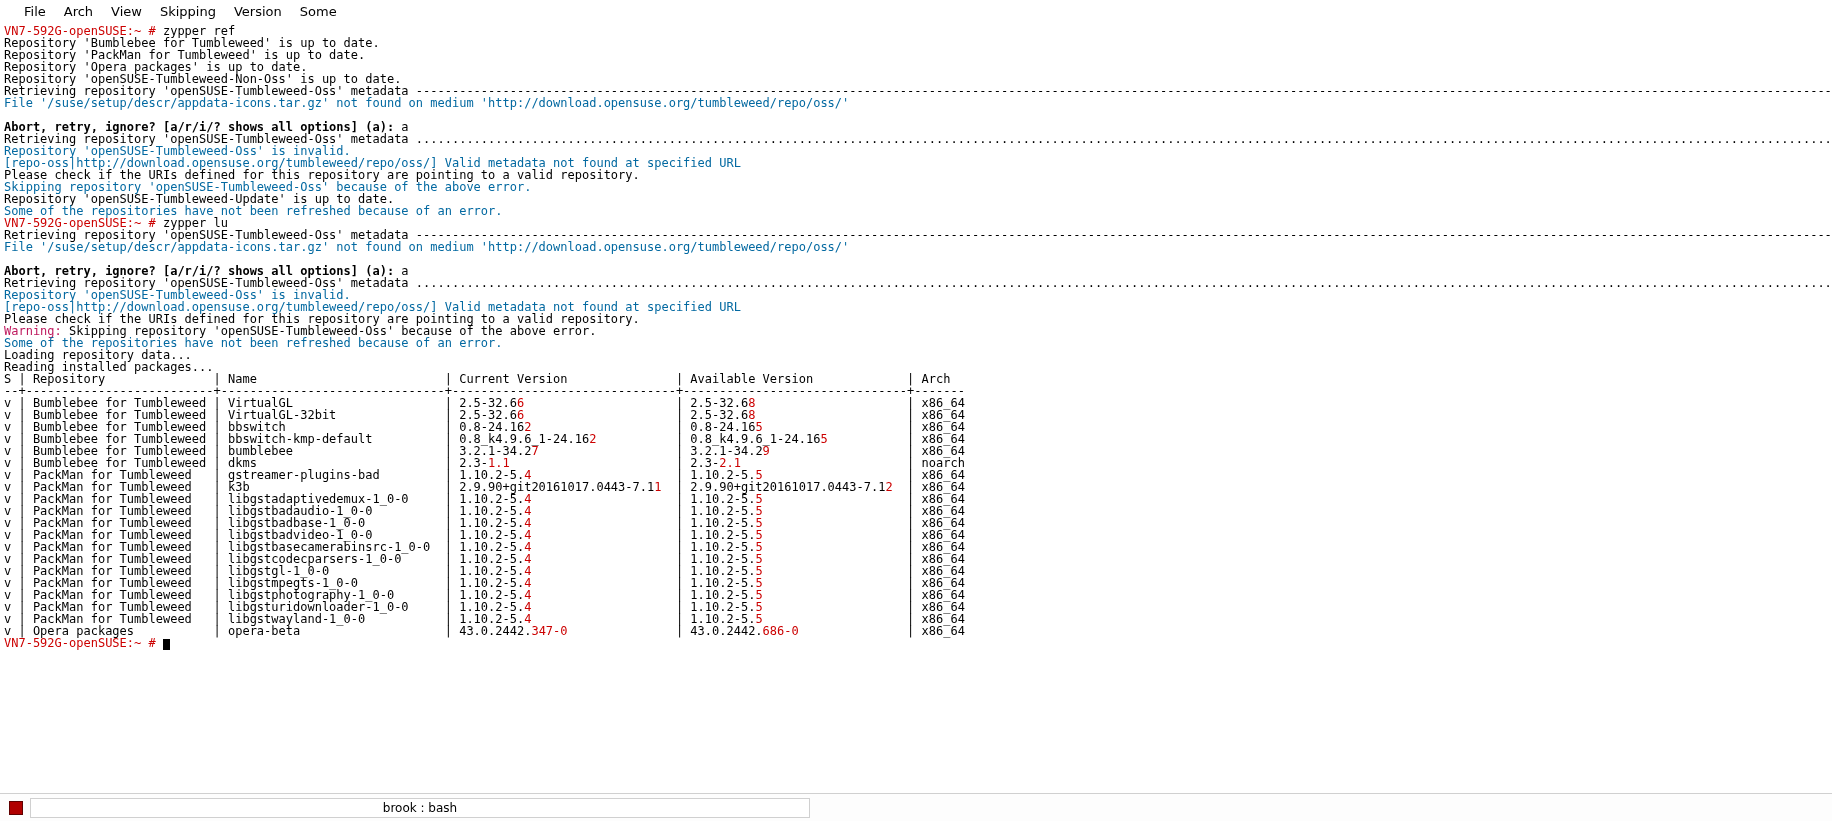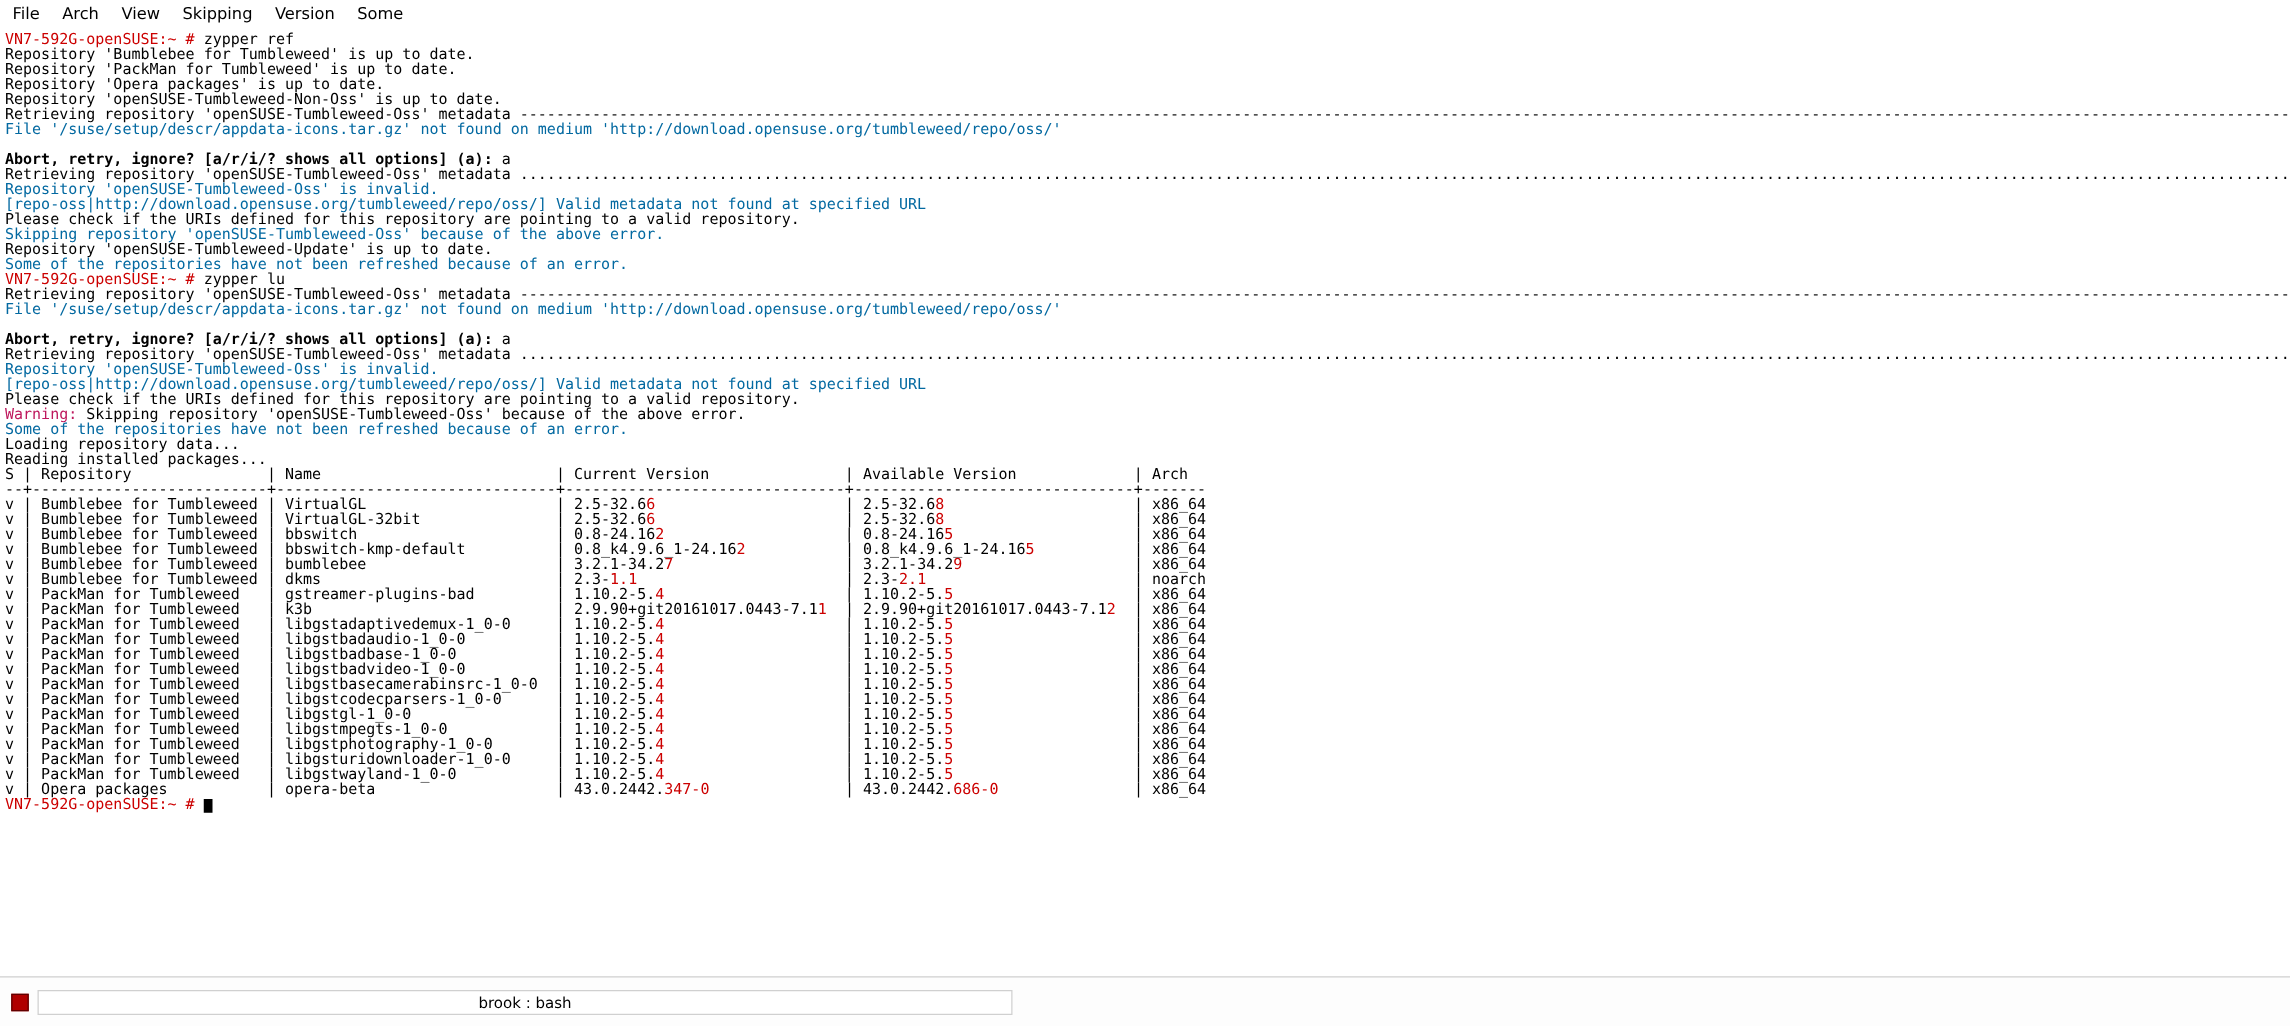--- a/index.html
+++ b/index.html
@@ -14,20 +14,21 @@
   flex-direction: column;
   overflow: hidden;
 }
 .menubar {
   display: flex;
   gap: 18px;
   padding: 4px 10px;
   font-family: "DejaVu Sans", "Liberation Sans", sans-serif;
   font-size: 13px;
   background: #ffffff;
+  margin-left: 14px;
 }
 .menubar span { cursor: default; }
 .terminal {
   flex: 1;
   padding: 2px 4px;
   white-space: pre;
   line-height: 12px;
   font-size: 12px;
   overflow-y: scroll;
   position: relative;
@@ -40,21 +41,21 @@
 .err { color: #0369a1; }
 .warn { color: #be185d; }
 .bold { font-weight: bold; }
 .hl { color: #cc0000; } 
 .cursor {
   display: inline-block;
   width: 7px; height: 11px;
   background: #000; vertical-align: text-bottom;
 }
 .taskbar {
-  height: 40px;
+  height: 28px;
   border-top: 1px solid #d0d0d0;
   display: flex;
   align-items: center;
   font-family: "DejaVu Sans", sans-serif;
   font-size: 12px;
   background: #fdfdfd;
 }
 .task-app {
   width: 24px; height: 20px;
   display: flex; align-items: center; justify-content: center;

